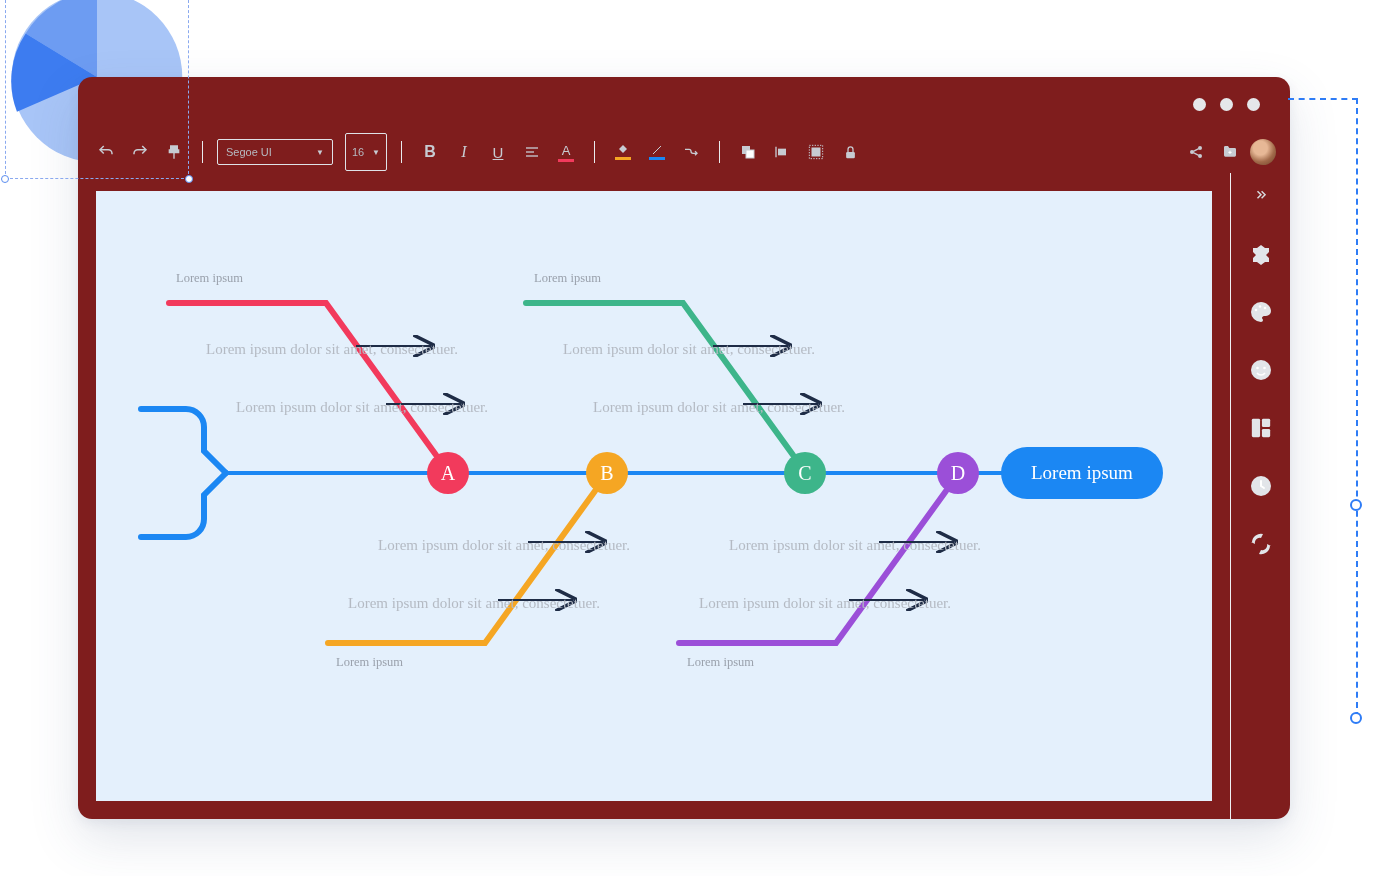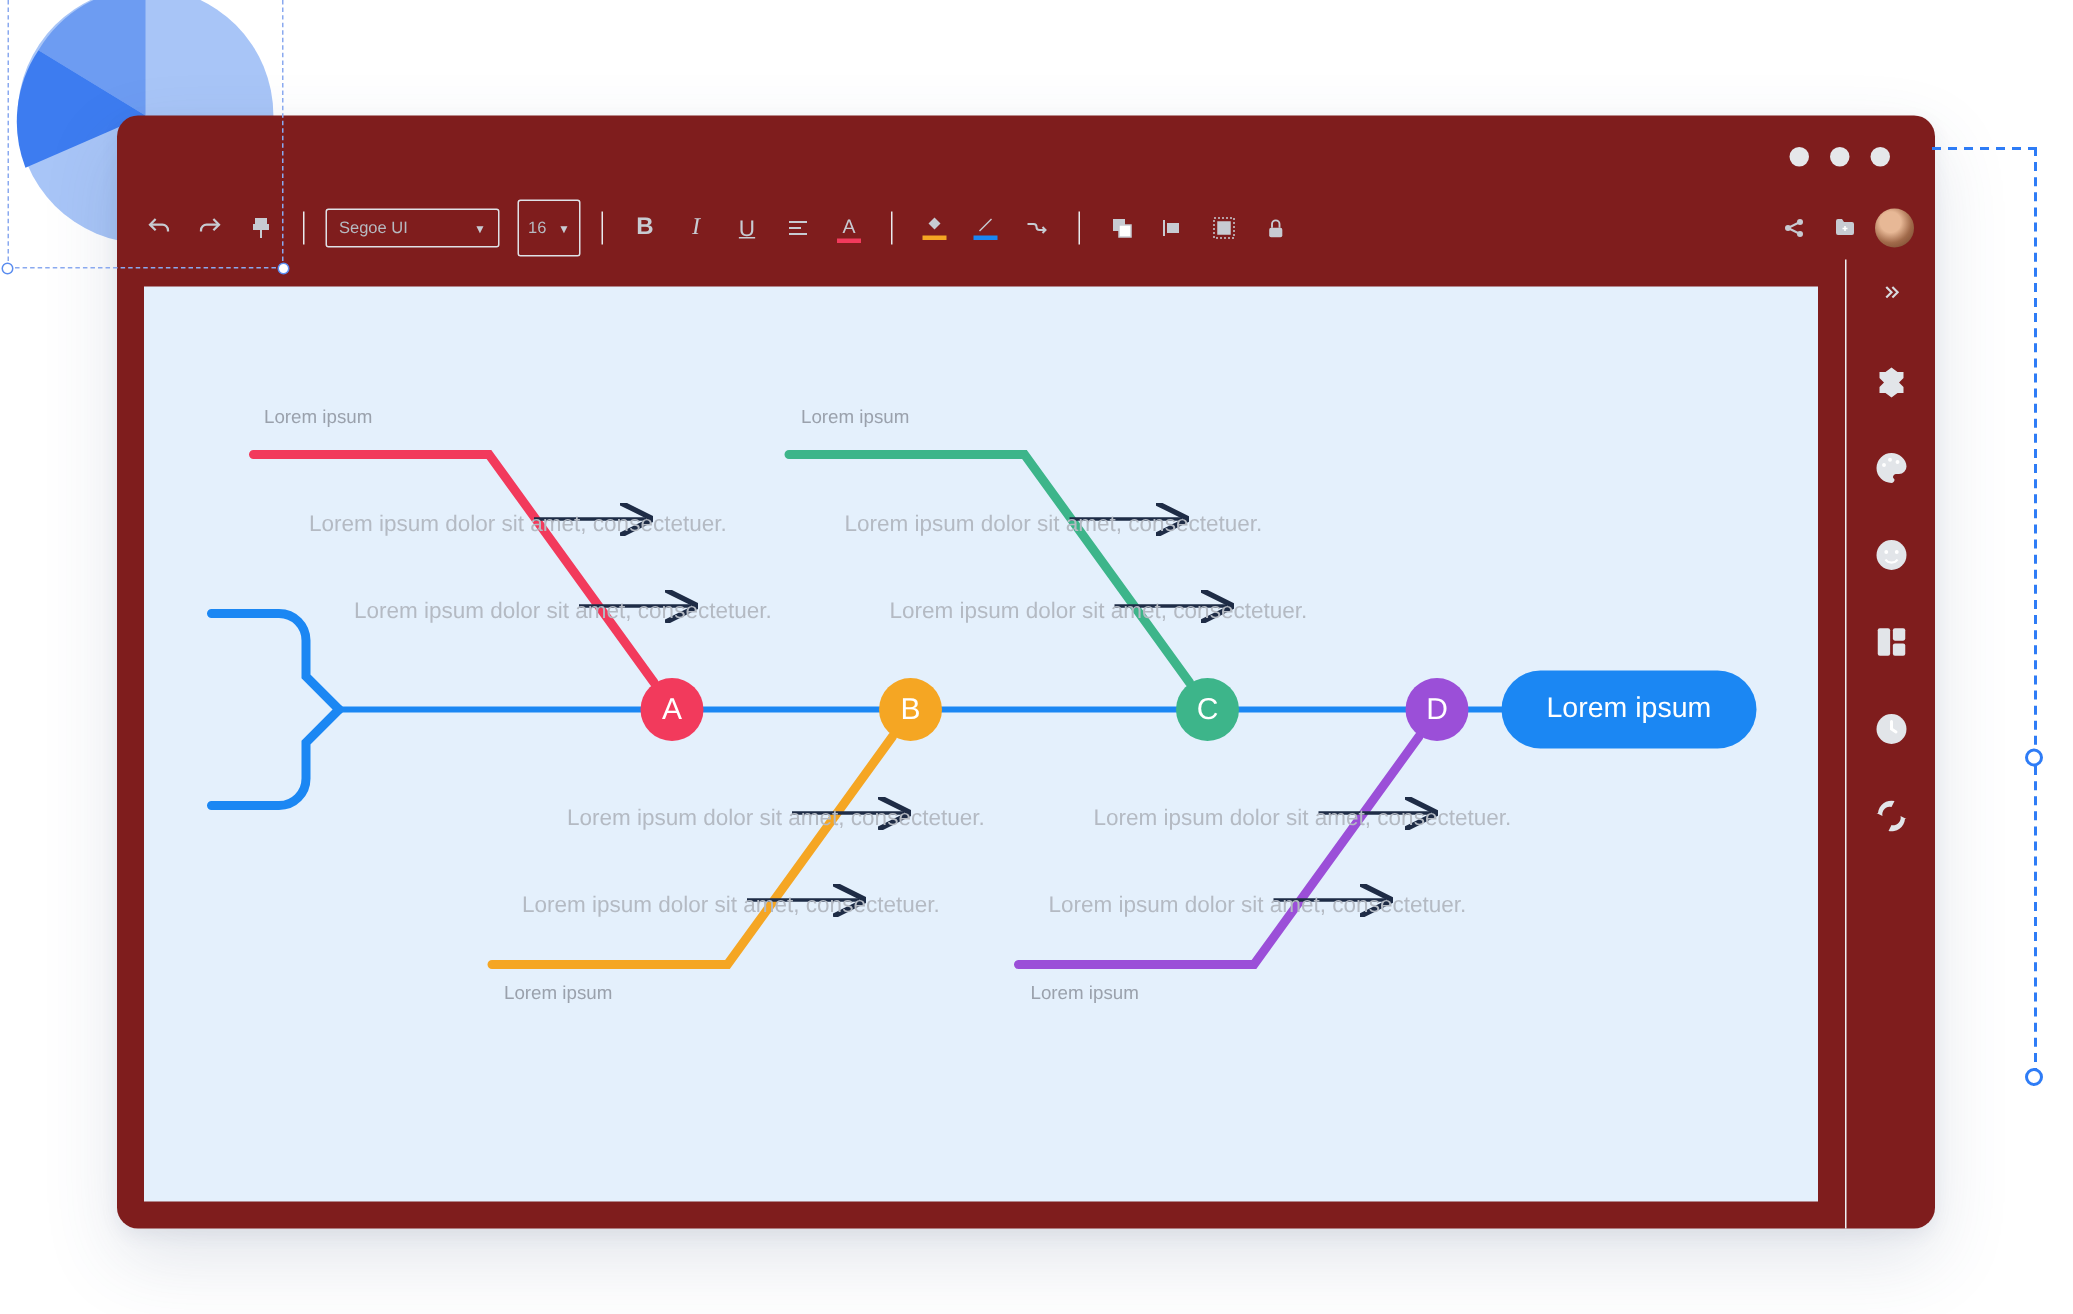--- a/index.html
+++ b/index.html
@@ -168,20 +168,21 @@
 .canvas-wrap {
   flex: 1;
   padding: 18px;
 }
 .canvas {
   width: 100%;
   height: 100%;
   background: #e4f0fc;
   position: relative;
   overflow: hidden;
+  font-family: Liberation Serif, serif;
 }
 
 .right-panel {
   width: 60px;
   border-left: 1px solid #eef0f3;
   display: flex;
   flex-direction: column;
   align-items: center;
   padding-top: 10px;
   gap: 32px;

